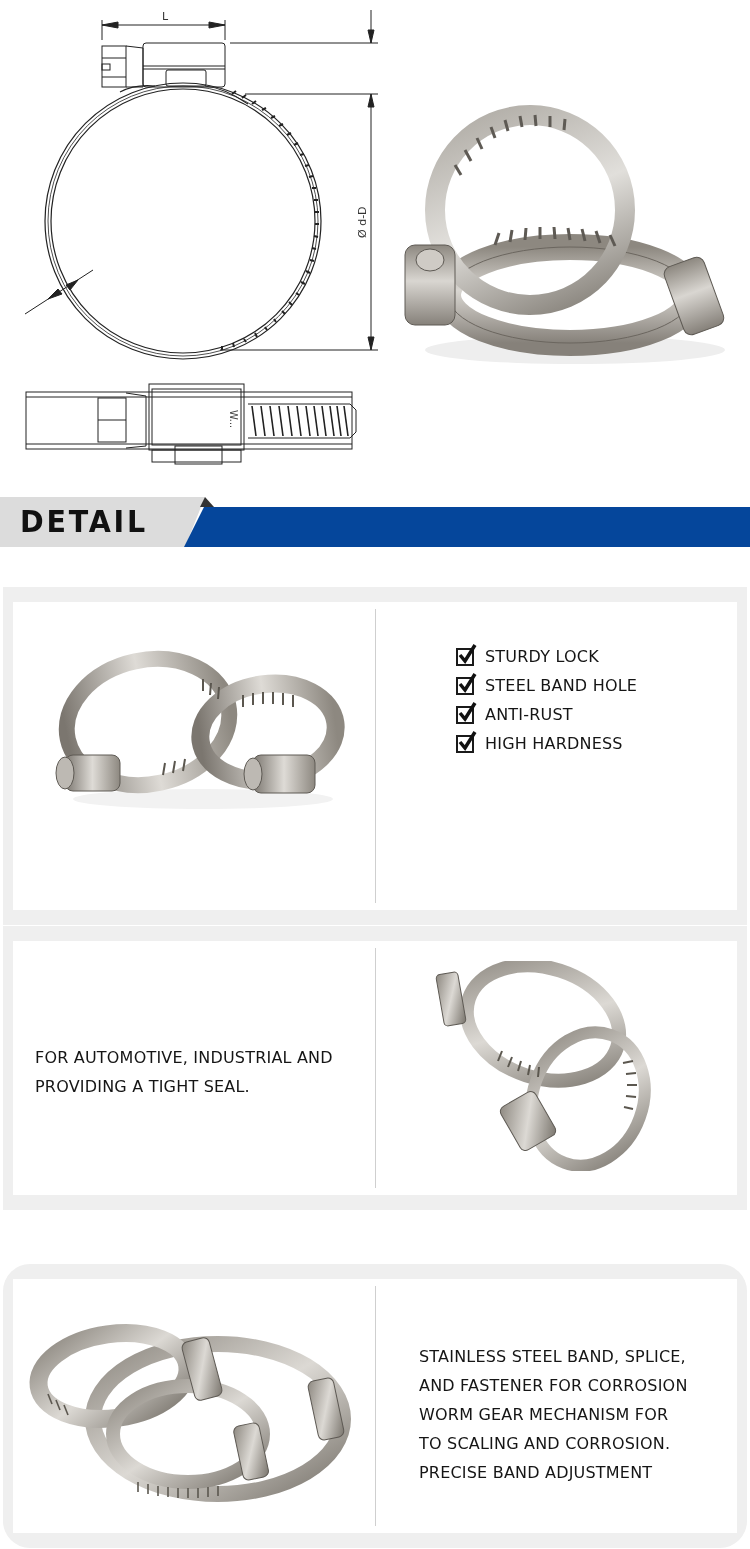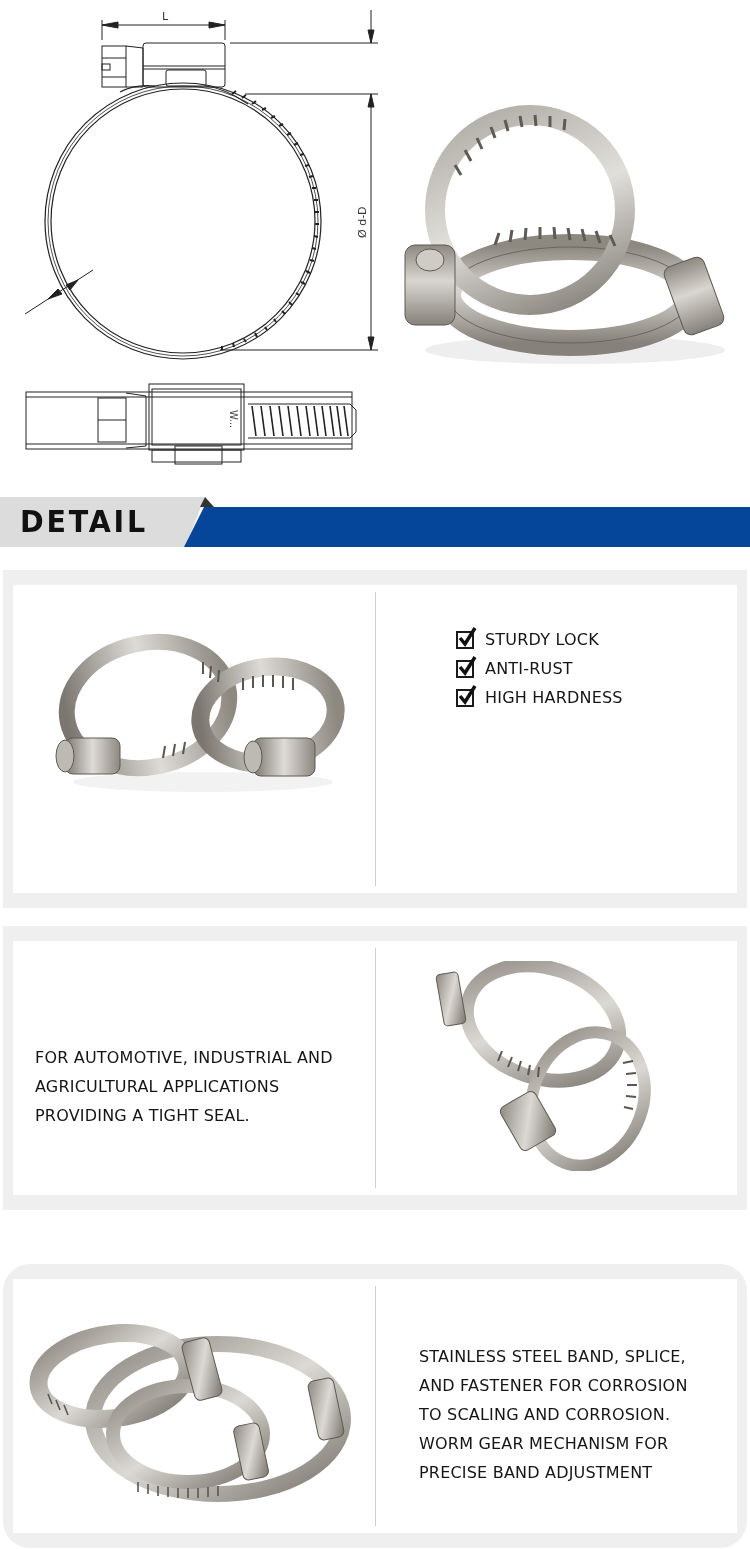--- a/index.html
+++ b/index.html
@@ -17,21 +17,21 @@
                   clip-path: polygon(0 0, 205px 0, 185px 50px, 0 50px); }
   .banner .blue { position: absolute; left: 184px; top: 10px; width: 566px; height: 40px; background: #05469b;
                   clip-path: polygon(20px 0, 566px 0, 566px 40px, 0 40px); }
   .banner .title { position: absolute; left: 20px; top: 6px; font-family: "DejaVu Sans", sans-serif; font-weight: bold;
                    font-size: 31px; letter-spacing: 3px; color: #111; transform: scaleX(0.92); transform-origin: left; }
 
   
   .card { position: absolute; left: 3px; width: 744px; background: #efefef; }
   .card .inner { position: absolute; left: 10px; top: 15px; right: 10px; bottom: 15px; background: #ffffff; }
   .card .divider { position: absolute; left: 372px; top: 22px; width: 1px; bottom: 22px; background: #cfcfcf; }
-  .card1 { top: 570px; height: 338px; text-align: right; }
+  .card1 { top: 587px; height: 338px; text-align: right; }
   .card2 { top: 926px; height: 284px; padding-left: 36px; }
   .card3 { top: 1264px; height: 284px; border-radius: 27px; }
 
   .feature-list { position: absolute; left: 453px; top: 55px; list-style: none; }
   .feature-list li { display: flex; align-items: center; height: 29px; font-size: 16px; letter-spacing: 0.2px; color: #151515; }
   .checkbox { width: 18px; height: 18px; border: 2px solid #1a1a1a; margin-right: 11px; position: relative; flex: none; }
   .checkbox svg { position: absolute; left: -1px; top: -7px; }
 
   .para { position: absolute; font-size: 16px; line-height: 29px; letter-spacing: 0.2px; color: #151515; }
   .para2 { left: 32px; top: 117px; width: 330px; }
@@ -219,39 +219,46 @@
           </svg>
         </span>
       <span>STURDY LOCK</span>
     </li>
     <li>
       <span class="checkbox">
           <svg width="20" height="22" viewBox="0 0 20 22">
             <path d="M3 12 L8 18 L18 2" stroke="#111" stroke-width="3.5" fill="none"></path>
           </svg>
         </span>
+      <span>STEEL BAND HOLE</span>
+    </li>
+    <li>
+      <span class="checkbox">
+          <svg width="20" height="22" viewBox="0 0 20 22">
+            <path d="M3 12 L8 18 L18 2" stroke="#111" stroke-width="3.5" fill="none"></path>
+          </svg>
+        </span>
       <span>ANTI-RUST</span>
     </li>
     <li>
       <span class="checkbox">
           <svg width="20" height="22" viewBox="0 0 20 22">
             <path d="M3 12 L8 18 L18 2" stroke="#111" stroke-width="3.5" fill="none"></path>
           </svg>
         </span>
       <span>HIGH HARDNESS</span>
     </li>
   </ul>
 </div>
 
 <div class="card card2">
   <div class="inner"></div>
   <div class="divider"></div>
   <div class="para para2">
     <div>FOR AUTOMOTIVE, INDUSTRIAL AND</div>
-    <div>AGRICULTURAL APPLICATIONS</div>
     <div>PROVIDING A TIGHT SEAL.</div>
   </div>
   <div class="photo" style="left:425px;top:35px;">
     <svg width="240" height="210" viewBox="0 0 240 210">
       <defs>
         <linearGradient id="s2" x1="0" y1="0" x2="1" y2="1">
           <stop offset="0" stop-color="#8b867e"></stop>
             <stop offset="0.5" stop-color="#dcd9d4"></stop>
             <stop offset="1" stop-color="#77726a"></stop>
         </linearGradient>
@@ -306,17 +313,17 @@
           <line x1="36" y1="91" x2="40" y2="101"></line>
       </g>
       <rect x="160" y="25" width="28" height="60" rx="6" fill="url(#s3)" stroke="#5e5a54" transform="rotate(-15 174 55)"></rect>
       <rect x="285" y="65" width="26" height="60" rx="6" fill="url(#s3)" stroke="#5e5a54" transform="rotate(-12 298 95)"></rect>
       <rect x="210" y="110" width="26" height="55" rx="6" fill="url(#s3)" stroke="#5e5a54" transform="rotate(-12 223 137)"></rect>
     </svg>
   </div>
   <div class="para para3">
     <div>STAINLESS STEEL BAND, SPLICE,</div>
     <div>AND FASTENER FOR CORROSION</div>
+    <div>WORM GEAR MECHANISM FOR</div>
     <div>TO SCALING AND CORROSION.</div>
-    <div>WORM GEAR MECHANISM FOR</div>
     <div>PRECISE BAND ADJUSTMENT</div>
   </div>
 </div>
 
 </body></html>

